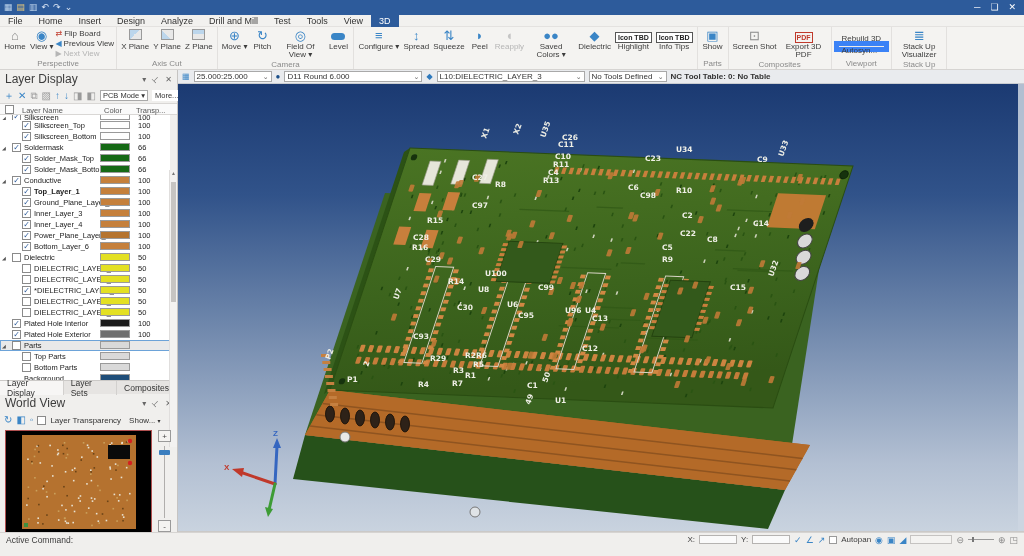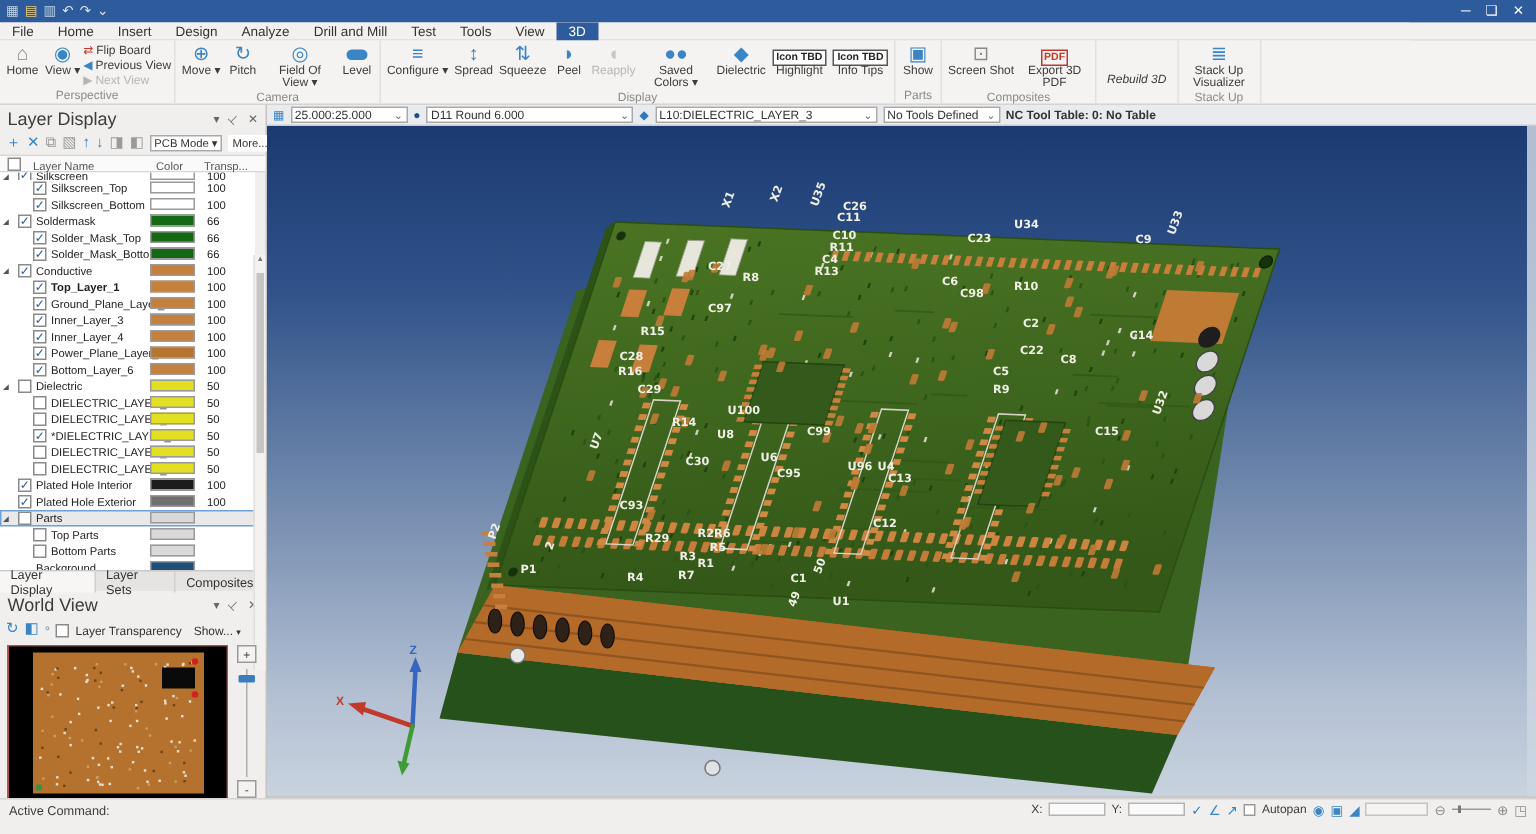--- a/index.html
+++ b/index.html
@@ -28,21 +28,21 @@
   .rbtn .rlb{font-size:8px;line-height:1.05;color:#3c3c3c;text-align:center;max-width:46px;}
   .rbtn.disabled .ric,.rbtn.disabled .rlb{color:#b5b5b5;}
   .rstack{display:flex;flex-direction:column;justify-content:flex-start;gap:1px;padding-top:1px;}
   .sbtn{display:flex;align-items:center;gap:2px;font-size:8px;color:#3c3c3c;height:9px;cursor:default;}
   .sbtn.disabled{color:#b5b5b5;}
   .glabel{font-size:8px;color:#8a8a8a;text-align:center;height:10px;line-height:10px;}
   .tbd{display:inline-block;border:1px solid #555;font-size:7px;font-weight:bold;line-height:1;padding:1px 2px;color:#222;background:#fff;}
   .cube{display:inline-block;width:13px;height:11px;border:1px solid #9a9a9a;background:linear-gradient(135deg,#bcd6ec 0 45%,#e8e8e8 45%);}
   .pill{display:inline-block;width:14px;height:7px;border-radius:4px;background:#3a85c6;margin-top:4px;}
   .pdfic{display:inline-block;font-size:7px;font-weight:bold;color:#c0392b;border:1px solid #c0392b;padding:1px;line-height:1;margin-top:2px;}
-  .minibtn{border:2px solid #3b82f6;background:#eceae8;font-size:8px;color:#3c3c3c;padding:0 3px;height:11px;line-height:10px;margin:17px 0;font-style:italic;}
+  .minibtn{border:5px solid #3b82f6;background:#eceae8;font-size:8px;color:#3c3c3c;padding:0 3px;height:11px;line-height:10px;margin:0 0;}
   .minibtn.flat{border-color:transparent;background:transparent;}
 
   
   .ctoolbar{position:absolute;left:178px;top:70px;width:846px;height:14px;background:#e9ebee;border-bottom:1px solid #c9ccd1;display:flex;align-items:center;gap:4px;padding:0 4px;font-size:8px;color:#333;}
   .combo{display:flex;align-items:center;justify-content:space-between;background:#fff;border:1px solid #a9a9a9;height:11px;padding:0 2px;white-space:nowrap;overflow:hidden;}
   .combo .car{color:#666;font-size:7px;margin-left:3px;}
   .cico{font-size:8px;}
 
   
   .leftpanel{position:absolute;left:0;top:70px;width:178px;height:472px;background:#f0efed;border-right:1px solid #c6c4c2;}
@@ -156,20 +156,37 @@
               <span style="color: rgb(181, 181, 181); font-size: 8px;">▶</span>
               <span>Next View</span>
             </div>
           </div>
         </div>
         <div class="glabel">Perspective</div>
       </div>
       <div class="rgroup">
         <div class="rbtns">
           <div class="rbtn">
+            <span class="ric"><span class="cube"></span></span>
+            <span class="rlb">X Plane</span>
+          </div>
+          <div class="rbtn">
+            <span class="ric"><span class="cube" style="background: linear-gradient(45deg, rgb(188, 214, 236) 0px, rgb(188, 214, 236) 45%, rgb(232, 232, 232) 45%);"></span></span>
+            <span class="rlb">Y Plane</span>
+          </div>
+          <div class="rbtn">
+            <span class="ric"><span class="cube" style="background: linear-gradient(rgb(188, 214, 236) 0px, rgb(188, 214, 236) 45%, rgb(232, 232, 232) 45%);"></span></span>
+            <span class="rlb">Z Plane</span>
+          </div>
+        </div>
+        <div class="glabel">Axis Cut</div>
+      </div>
+      <div class="rgroup">
+        <div class="rbtns">
+          <div class="rbtn">
             <span class="ric" style="color: rgb(58, 133, 198);">⊕</span>
             <span class="rlb">Move ▾</span>
           </div>
           <div class="rbtn">
             <span class="ric" style="color: rgb(58, 133, 198);">↻</span>
             <span class="rlb">Pitch</span>
           </div>
           <div class="rbtn">
             <span class="ric" style="color: rgb(58, 133, 198);">◎</span>
             <span class="rlb">Field Of View ▾</span>
@@ -213,21 +230,20 @@
           </div>
           <div class="rbtn">
             <span class="ric"><span class="tbd">Icon TBD</span></span>
             <span class="rlb">Highlight</span>
           </div>
           <div class="rbtn">
             <span class="ric"><span class="tbd">Icon TBD</span></span>
             <span class="rlb">Info Tips</span>
           </div>
         </div>
-        <div class="glabel">Display</div>
       </div>
       <div class="rgroup">
         <div class="rbtns">
           <div class="rbtn">
             <span class="ric" style="color: rgb(58, 133, 198);">▣</span>
             <span class="rlb">Show</span>
           </div>
         </div>
         <div class="glabel">Parts</div>
       </div>

